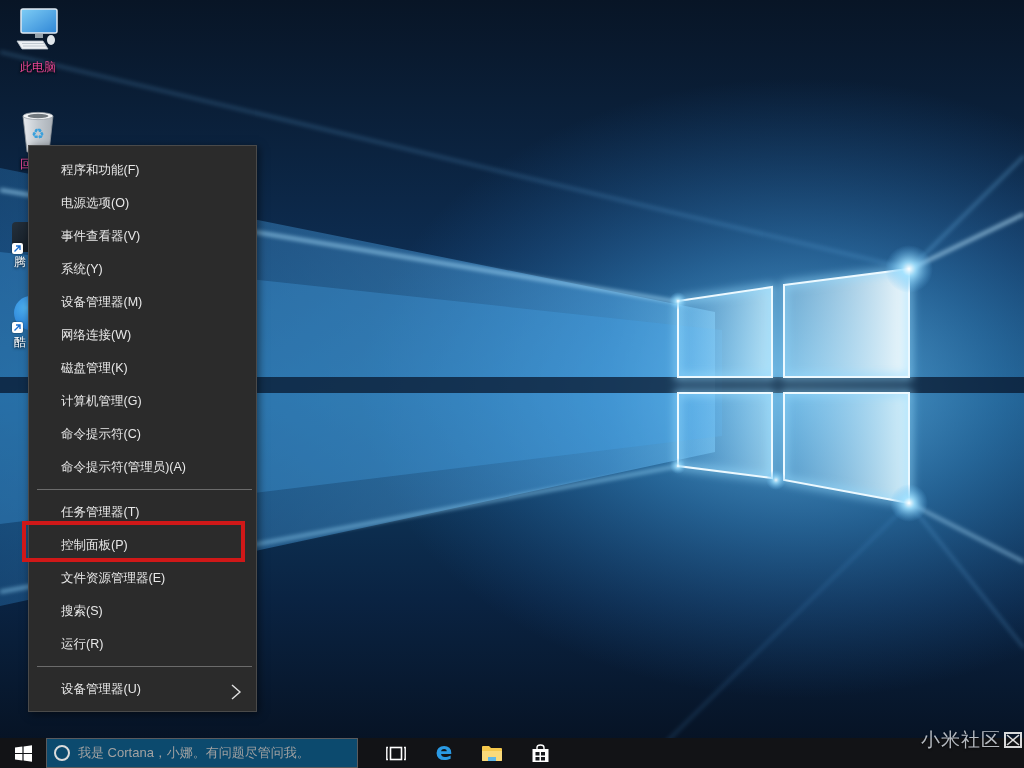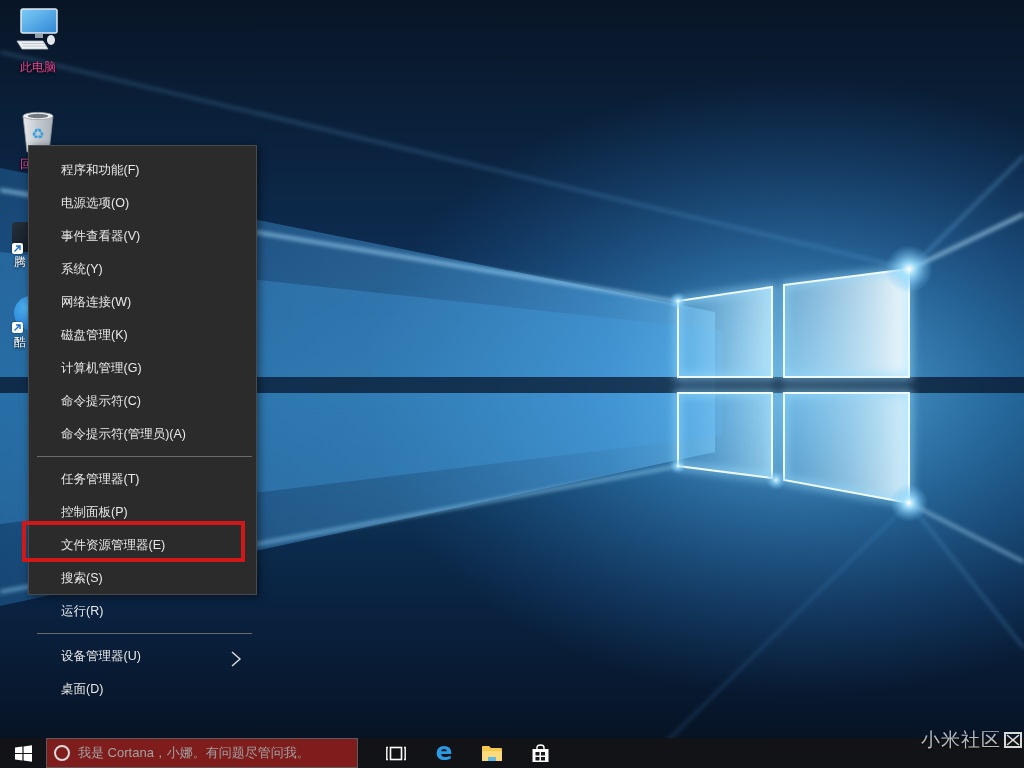--- a/index.html
+++ b/index.html
@@ -11,38 +11,38 @@
 
   
   .desk-icon { position:absolute; width:76px; text-align:center; z-index:1; cursor:default; }
   .desk-icon .dlabel { display:block; margin-top:2px; color:#ec4899; font-size:12px;
       text-shadow:0 1px 3px rgba(0,0,0,.95), 0 0 2px rgba(0,0,0,.8); }
   .badge-arrow { position:absolute; width:11px; height:11px; background:#fff; border-radius:2px;
       box-shadow:0 0 2px rgba(0,0,0,.6); }
   .badge-arrow svg { position:absolute; left:1px; top:1px; }
 
   
-  #winx-menu { position:absolute; left:28px; top:145px; width:229px; height:450px;
+  #winx-menu { position:absolute; left:28px; top:145px; width:229px; height:567px;
       background:#2b2b2b; border:1px solid #4a4a4a; z-index:2; padding-top:8px;
       box-shadow:2px 2px 8px rgba(0,0,0,.5); }
   .menu-item { height:33px; line-height:33px; padding-left:32px; padding-right:10px;
       color:#e8e8e8; font-size:12.5px; position:relative; white-space:nowrap; }
   .menu-sep { height:12px; position:relative; }
   .menu-sep::after { content:""; position:absolute; left:8px; right:4px; top:5px; height:1px; background:#6b6b6b; }
   .submenu-chevron { position:absolute; right:14px; top:8px; }
 
   
   #highlight-box { position:absolute; left:22px; top:521px; width:223px; height:41px;
       border:4px solid #d01818; z-index:3; pointer-events:none; }
 
   
   #taskbar { position:absolute; left:0; top:738px; width:1024px; height:30px;
       background:#121316; z-index:4; display:flex; align-items:stretch; }
   #start-button { width:46px; display:flex; align-items:center; justify-content:center; }
-  #search-box { width:312px; background:#7f1d1d; border:1px solid #5a5b5e;
+  #search-box { width:312px; background:#0c4a6e; border:1px solid #5a5b5e;
       display:flex; align-items:center; padding-left:7px; }
   #search-box .ring { width:16px; height:16px; border:2px solid #dcdcdc; border-radius:50%; flex:0 0 auto; }
   #search-box .stext { color:#a2a2a2; font-size:13px; margin-left:8px; white-space:nowrap; overflow:hidden; }
   .tb-btn { width:48px; display:flex; align-items:center; justify-content:center; }
   #edge-icon { color:#2a9ae4; font-size:25px; font-weight:bold; line-height:1;
       font-family:"DejaVu Sans",sans-serif; margin-top:-3px; }
 
   
   #watermark { position:absolute; top:727px; right:2px; z-index:5; display:flex; align-items:center; pointer-events:none;margin-left:32px; }
   #watermark .wtext { color:rgba(205,210,216,.88); font-size:19px; letter-spacing:1px;
@@ -200,41 +200,41 @@
       </svg>
   </div>
   <span class="dlabel" style="position:absolute; left:0px; top:38px; color:#fff; font-size:12px; text-shadow:0 1px 3px rgba(0,0,0,.95);">酷</span>
 </div>
 
 <div id="winx-menu">
   <div class="menu-item"><span>程序和功能(F)</span></div>
   <div class="menu-item"><span>电源选项(O)</span></div>
   <div class="menu-item"><span>事件查看器(V)</span></div>
   <div class="menu-item"><span>系统(Y)</span></div>
+  <div class="menu-item"><span>设备管理器(M)</span></div>
   <div class="menu-item"><span>网络连接(W)</span></div>
   <div class="menu-item"><span>磁盘管理(K)</span></div>
   <div class="menu-item"><span>计算机管理(G)</span></div>
   <div class="menu-item"><span>命令提示符(C)</span></div>
   <div class="menu-item"><span>命令提示符(管理员)(A)</span></div>
   <div class="menu-sep"></div>
   <div class="menu-item"><span>任务管理器(T)</span></div>
   <div class="menu-item"><span>控制面板(P)</span></div>
   <div class="menu-item"><span>文件资源管理器(E)</span></div>
   <div class="menu-item"><span>搜索(S)</span></div>
   <div class="menu-item"><span>运行(R)</span></div>
   <div class="menu-sep"></div>
   <div class="menu-item">
     <span>设备管理器(U)</span>
     <span class="submenu-chevron">
       <svg width="12" height="18" viewBox="0 0 12 18">
           <polyline points="2,2 10,9 2,16" fill="none" stroke="#e0e0e0" stroke-width="1.4"></polyline>
         </svg>
     </span>
   </div>
-  <div class="menu-item"><span>桌面(D)</span></div>
 </div>
 
 <div id="highlight-box"></div>
 
 <div id="taskbar">
   <div id="start-button">
     <svg width="17" height="17" viewBox="0 0 17 17">
       <polygon points="0,2.6 7.4,1.6 7.4,7.9 0,7.9" fill="#ffffff"></polygon>
       <polygon points="8.6,1.4 17,0.3 17,7.9 8.6,7.9" fill="#ffffff"></polygon>
       <polygon points="0,9.1 7.4,9.1 7.4,15.4 0,14.4" fill="#ffffff"></polygon>

